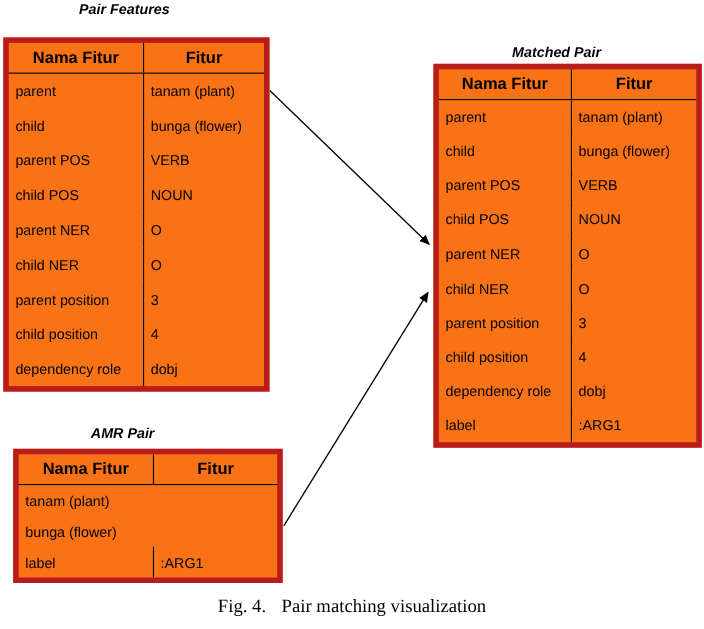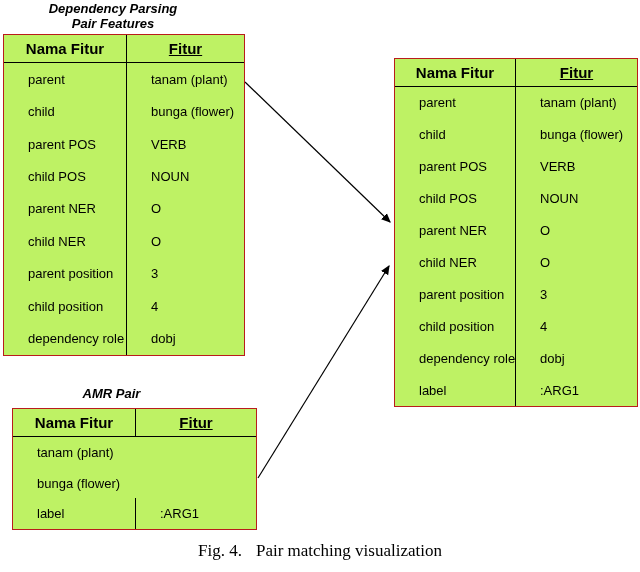--- a/index.html
+++ b/index.html
@@ -22,22 +22,22 @@
     box-sizing: border-box;
     white-space: nowrap;
   }
   #title-dep     { left: 3px;   top: 1px;   width: 242px; padding-right: 22px; }
   #title-amr     { left: 21px;  top: 386px; width: 245px; padding-right: 64px; }
   #title-matched { left: 394px; top: 40px;  width: 244px; padding-right: 20px; }
 
   .tbl {
     position: absolute;
     box-sizing: border-box;
-    border: 1px solid #b91c1c;
-    background: #bef264;
+    border: 5px solid #b91c1c;
+    background: #f97316;
     display: flex;
     flex-direction: column;
   }
   #tbl-dep     { left: 3px;   top: 34px;  width: 242px; height: 322px; --c1: 123px; }
   #tbl-amr     { left: 12px;  top: 408px; width: 245px; height: 122px; --c1: 123px; }
   #tbl-matched { left: 394px; top: 58px;  width: 244px; height: 349px; --c1: 121px; }
 
   .thead {
     flex: 0 0 27px;
     display: flex;
@@ -45,29 +45,29 @@
     font-weight: bold;
     font-size: 15px;
   }
   .th {
     display: flex;
     align-items: center;
     justify-content: center;
     box-sizing: border-box;
   }
   .th.c1 { width: var(--c1); border-right: 1px solid #000; }
-  .th.c2 { flex: 1; text-decoration: underline; }
+  .th.c2 { flex: 1; }
 
   .tbody { flex: 1 1 auto; display: flex; flex-direction: column; }
   .trow  { flex: 1 1 0; display: flex; min-height: 0; }
   .td {
     display: flex;
     align-items: center;
     box-sizing: border-box;
-    padding-left: 24px;
+    padding-left: 6px;
     font-size: 13px;
     white-space: nowrap;
     overflow: hidden;
   }
   .td.c1 { width: var(--c1); border-right: 1px solid #000; }
   .td.c2 { flex: 1; }
   .b { font-weight: normal; }
 
   #arrow-layer {
     position: absolute;
@@ -97,21 +97,20 @@
     <defs>
       <marker id="ah" viewBox="0 0 8 8" refX="7" refY="4" markerWidth="8" markerHeight="8" orient="auto">
         <path d="M0,0.5 L8,4 L0,7.5 z" fill="#000"></path>
       </marker>
     </defs>
     <line x1="245" y1="82" x2="390" y2="222" marker-end="url(#ah)"></line>
     <line x1="258" y1="478" x2="389" y2="266" marker-end="url(#ah)"></line>
   </svg>
 
   <div class="tbl-title" id="title-dep">
-    <div>Dependency Parsing</div>
     <div>Pair Features</div>
   </div>
 
   <div class="tbl" id="tbl-dep">
     <div class="thead">
       <div class="th c1">Nama Fitur</div>
       <div class="th c2">Fitur</div>
     </div>
     <div class="tbody">
         <div class="trow">
@@ -167,20 +166,21 @@
         <div class="trow">
           <div class="td c2 b">bunga (flower)</div>
         </div>
         <div class="trow">
           <div class="td c1">label</div>
           <div class="td c2">:ARG1</div>
         </div>
       </div>
   </div>
 
+  <div class="tbl-title" id="title-matched">Matched Pair</div>
 
   <div class="tbl" id="tbl-matched">
     <div class="thead">
       <div class="th c1">Nama Fitur</div>
       <div class="th c2">Fitur</div>
     </div>
     <div class="tbody">
         <div class="trow">
           <div class="td c1">parent</div>
           <div class="td c2 b">tanam (plant)</div>

